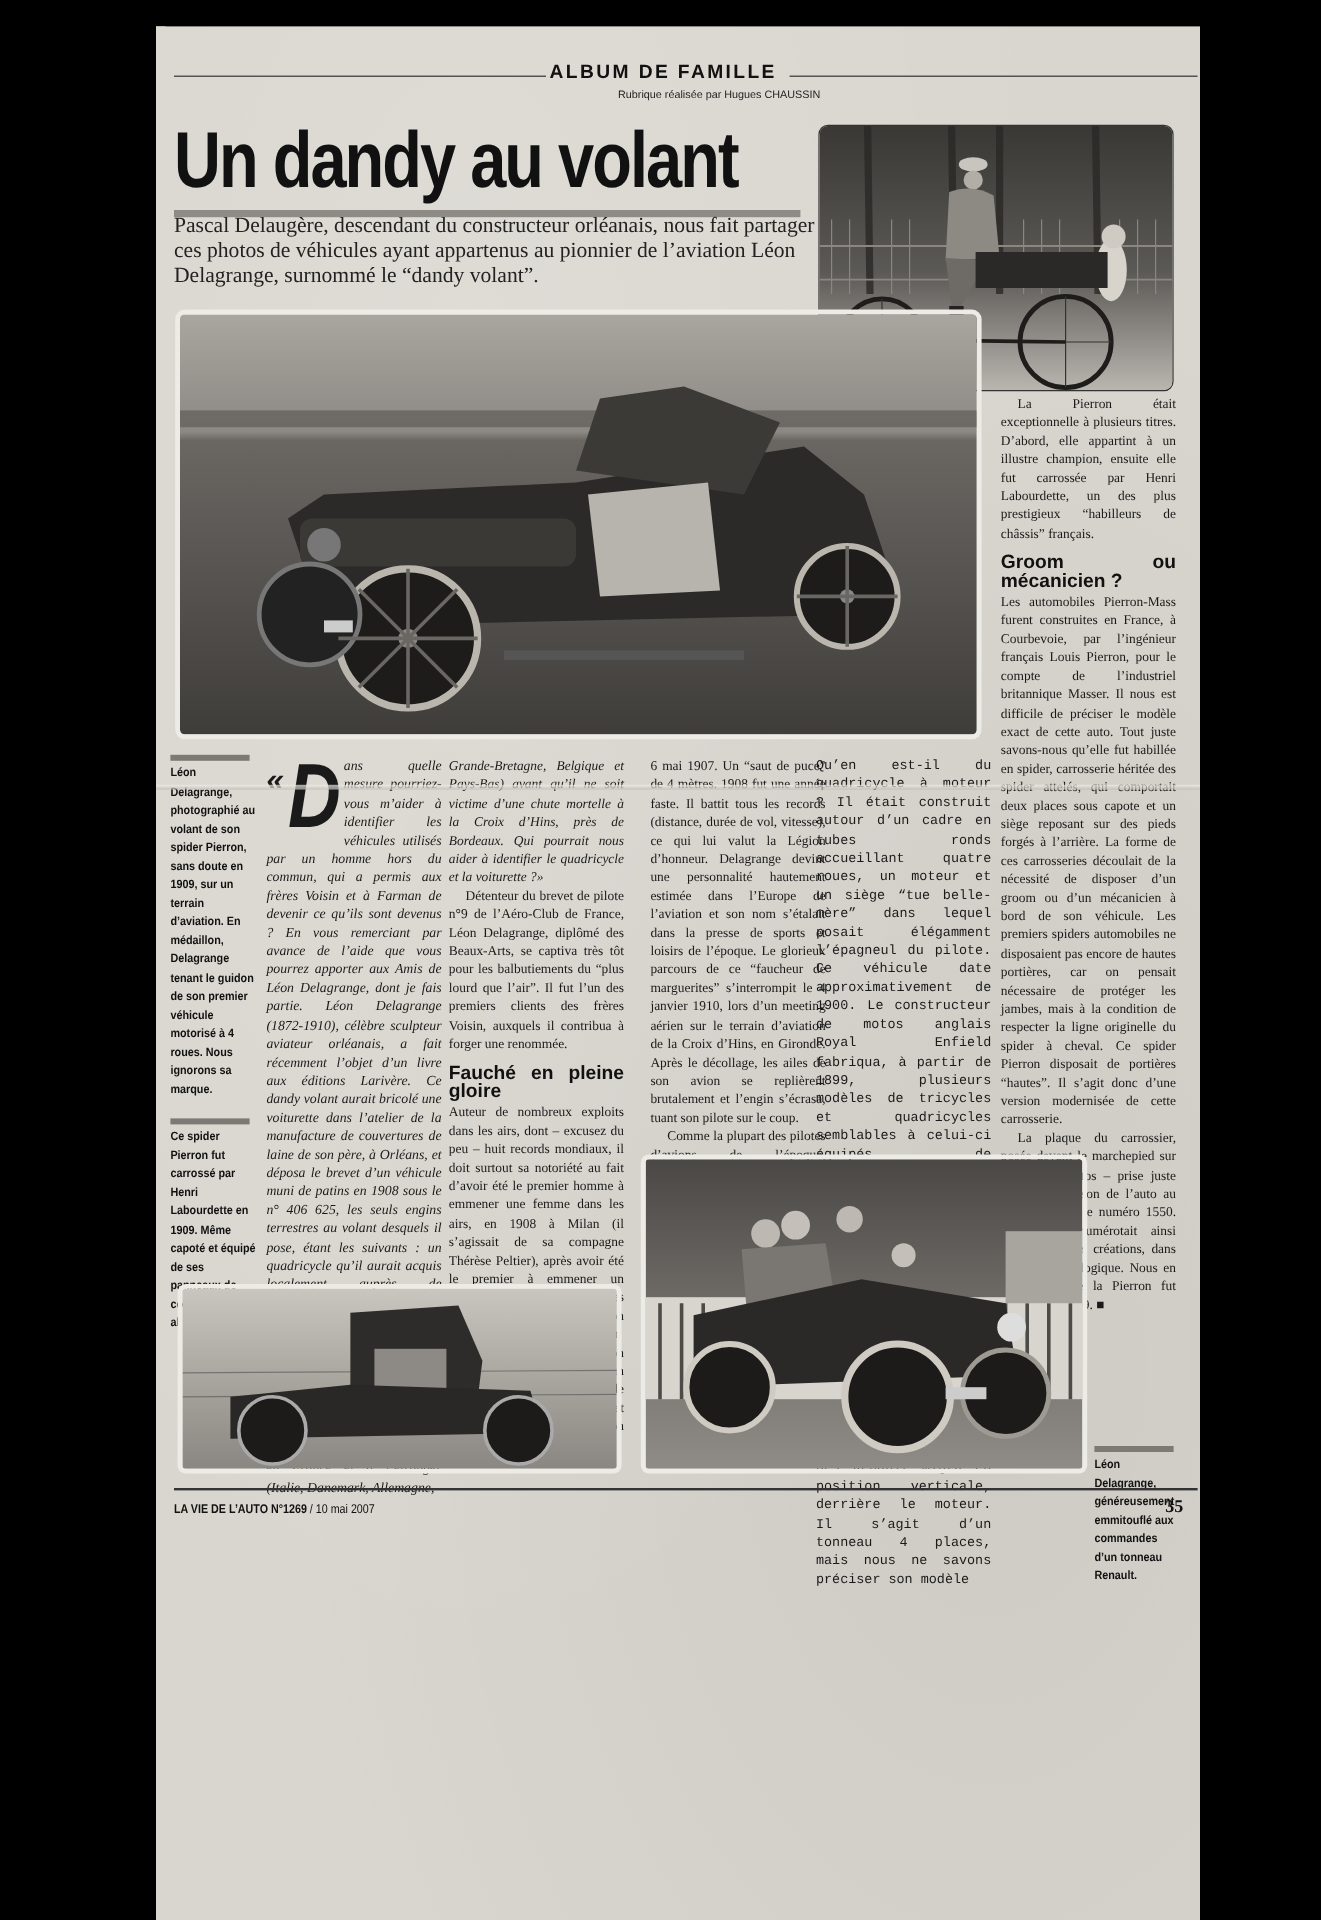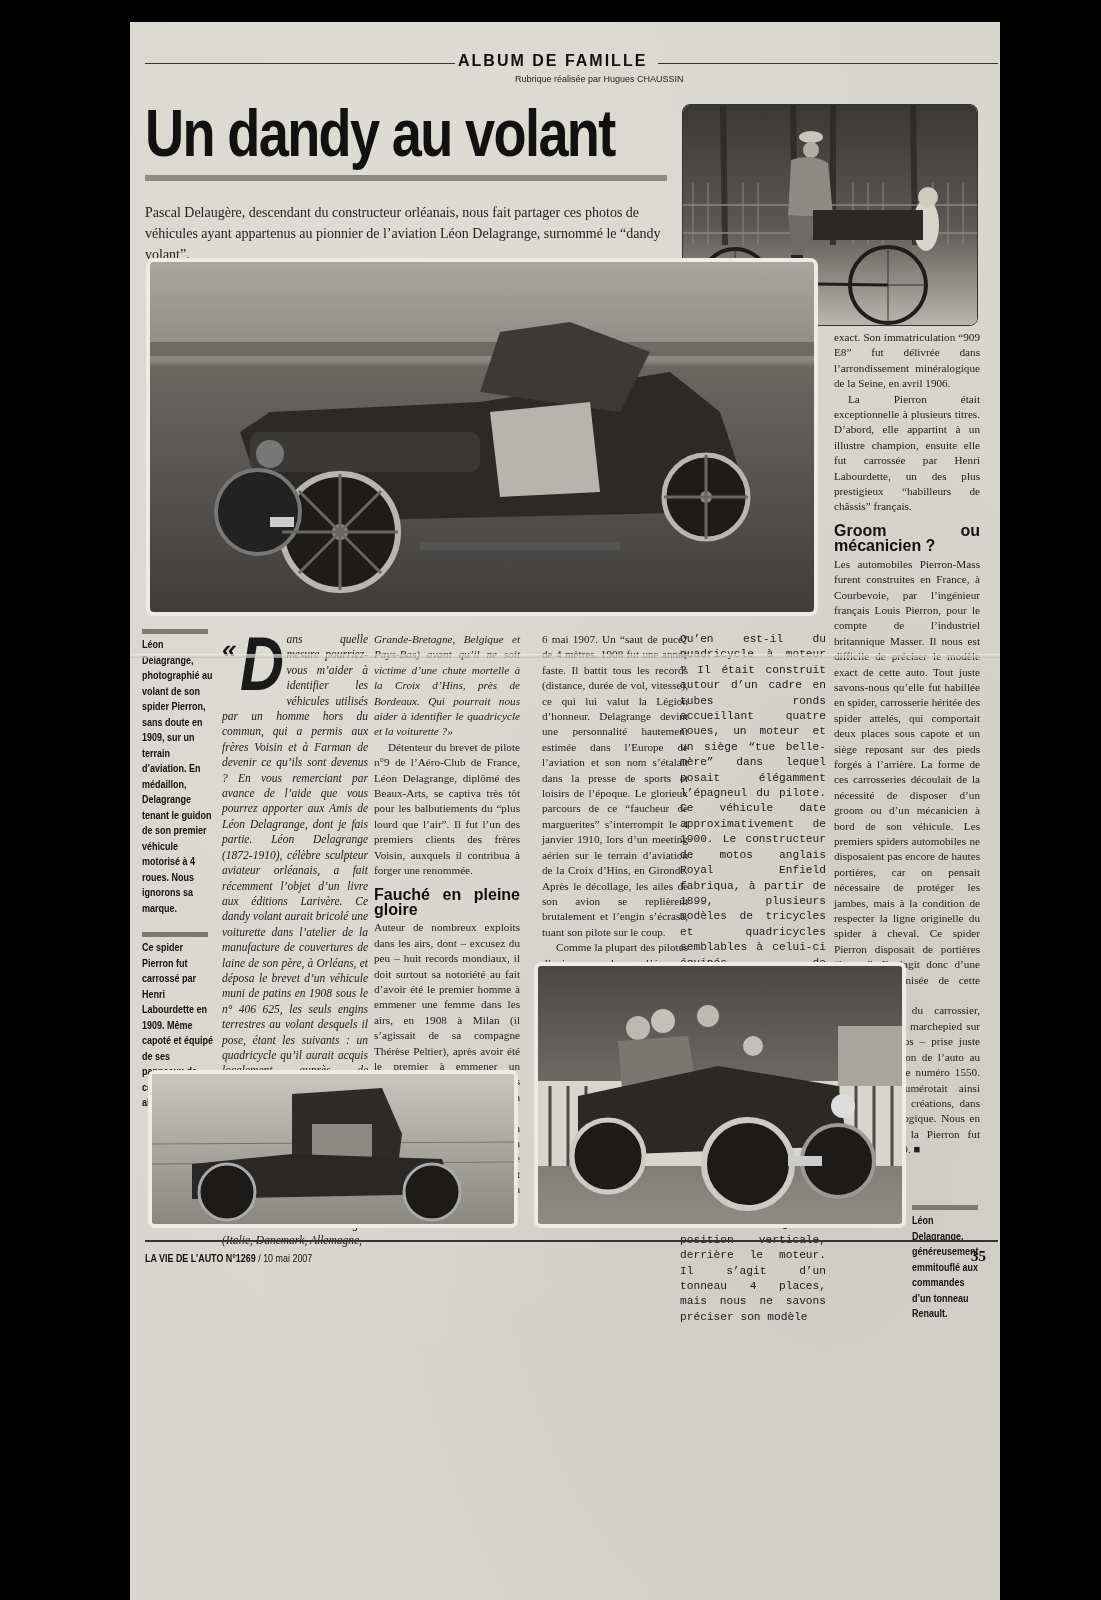--- a/index.html
+++ b/index.html
@@ -6,21 +6,21 @@
   body{width:1101px;height:1600px;background:#000;position:relative;overflow:hidden;font-family:"Liberation Serif",serif;}
   .page{position:absolute;left:130px;top:22px;width:870px;height:1596px;background:#d9d6cf;
     background-image:radial-gradient(ellipse at 30% 20%,rgba(255,255,255,.15),transparent 60%),radial-gradient(ellipse at 80% 70%,rgba(0,0,0,.05),transparent 60%);}
   .page-l{position:absolute;left:130px;top:22px;width:8px;height:1296px;background:#e5e2dc;}
   .rubrique-line{position:absolute;left:15px;top:41px;width:310px;height:1px;background:#333;}
   .rubrique-line2{position:absolute;left:528px;top:41px;width:340px;height:1px;background:#333;}
   .rubrique{position:absolute;left:328px;top:30px;font-family:"Liberation Sans",sans-serif;font-weight:bold;font-size:16px;letter-spacing:2px;color:#111;}
   .byline{position:absolute;left:352px;top:52px;font-family:"Liberation Sans",sans-serif;font-size:9px;color:#222;margin-left:33px;}
   .title{position:absolute;left:15px;top:78px;font-family:"Liberation Sans",sans-serif;font-weight:bold;font-size:66px;color:#111;letter-spacing:-2px;transform:scaleX(.82);transform-origin:left top;white-space:nowrap;line-height:1;}
   .title-bar{position:absolute;left:15px;top:153px;width:522px;height:6px;background:#8e8b86;}
-  .chapo{position:absolute;left:15px;top:180px;width:540px;font-size:14px;line-height:21px;color:#222;}
+  .chapo{position:absolute;left:15px;top:155px;width:540px;font-size:18px;line-height:21px;color:#222;}
   .photo{position:absolute;border-radius:8px;overflow:hidden;}
   .caption{position:absolute;font-family:"Liberation Sans",sans-serif;font-weight:bold;font-size:10px;line-height:15.5px;color:#111;transform:scaleX(.9);transform-origin:left top;}
   .cap-bar{position:absolute;height:5px;background:#7d7a75;}
   .col{position:absolute;font-size:11.2px;line-height:15.4px;color:#1a1a1a;text-align:justify;}
   .col p{margin:0;text-indent:14px;}
   .col p.noi{text-indent:0;}
   .ital{font-style:italic;}
   .sub{font-family:"Liberation Sans",sans-serif;font-weight:bold;font-size:16px;margin:8px 0 3px 0;color:#111;}
   .dropcap{float:left;font-family:"Liberation Sans",sans-serif;font-weight:bold;font-size:76px;line-height:60px;margin:2px 6px 0 0;transform:scaleX(.8);transform-origin:left top;width:40px;}
   .guil{float:left;font-family:"Liberation Sans",sans-serif;font-weight:bold;font-size:26px;line-height:26px;margin:4px 4px 0 0;}
@@ -156,21 +156,20 @@
     <p class="noi">6 mai 1907. Un “saut de puce” de 4 mètres. 1908 fut une année faste. Il battit tous les records (distance, durée de vol, vitesse), ce qui lui valut la Légion d’honneur. Delagrange devint une personnalité hautement estimée dans l’Europe de l’aviation et son nom s’étalait dans la presse de sports et loisirs de l’époque. Le glorieux parcours de ce “faucheur de marguerites” s’interrompit le 4 janvier 1910, lors d’un meeting aérien sur le terrain d’aviation de la Croix d’Hins, en Gironde. Après le décollage, les ailes de son avion se replièrent brutalement et l’engin s’écrasa, tuant son pilote sur le coup.</p>
     <p>Comme la plupart des pilotes d’avions de l’époque, Delagrange se passionnait également pour l’automobile. Il imagina même la conception d’un véhicule terrestre à moteur, à l’image de ce traineau à hélice dont il était l’inventeur.</p>
   </div>
 
   <div class="col" style="left:550px;top:610px;width:146px;font-family:Liberation Mono, monospace;">
     <p class="noi">Qu’en est-il du quadricycle à moteur ? Il était construit autour d’un cadre en tubes ronds accueillant quatre roues, un moteur et un siège “tue belle-mère” dans lequel posait élégamment l’épagneul du pilote. Ce véhicule date approximativement de 1900. Le constructeur de motos anglais Royal Enfield fabriqua, à partir de 1899, plusieurs modèles de tricycles et quadricycles semblables à celui-ci équipés de monocylindres De Dion. C’est l’écusson visible entre les genoux du pilote qui nous a menés sur cette piste.</p>
     <p>La voiturette est très certainement une Renault que l’on peut dater de 1903 ou 1904, comme nous l’indiquent les radiateurs situés de part et d’autre du capot moteur. En 1905, le radiateur des Renault migra en position verticale, derrière le moteur. Il s’agit d’un tonneau 4 places, mais nous ne savons préciser son modèle</p>
   </div>
 
   <div class="col" style="left:704px;top:308px;width:146px;">
-    <p class="noi">exact. Son immatriculation “909 E8” fut délivrée dans l’arrondissement minéralogique de la Seine, en avril 1906.</p>
     <p>La Pierron était exceptionnelle à plusieurs titres. D’abord, elle appartint à un illustre champion, ensuite elle fut carrossée par Henri Labourdette, un des plus prestigieux “habilleurs de châssis” français.</p>
     <div class="sub">Groom ou mécanicien ?</div>
     <p class="noi">Les automobiles Pierron-Mass furent construites en France, à Courbevoie, par l’ingénieur français Louis Pierron, pour le compte de l’industriel britannique Masser. Il nous est difficile de préciser le modèle exact de cette auto. Tout juste savons-nous qu’elle fut habillée en spider, carrosserie héritée des spider attelés, qui comportait deux places sous capote et un siège reposant sur des pieds forgés à l’arrière. La forme de ces carrosseries découlait de la nécessité de disposer d’un groom ou d’un mécanicien à bord de son véhicule. Les premiers spiders automobiles ne disposaient pas encore de hautes portières, car on pensait nécessaire de protéger les jambes, mais à la condition de respecter la ligne originelle du spider à cheval. Ce spider Pierron disposait de portières “hautes”. Il s’agit donc d’une version modernisée de cette carrosserie.</p>
     <p><span>La plaque du carrossier, posée devant le marchepied sur l’une des photos – prise juste avant la livraison de l’auto au client – porte le numéro 1550. Labourdette numérotait ainsi chacune de ses créations, dans l’ordre chronologique. Nous en déduisons que la Pierron fut habillée en 1909.</span> <span>■</span></p>
   </div>
 
   <div class="photo" style="left:22px;top:1052px;width:362px;height:150px;border-radius:3px;box-shadow:0 0 0 4px #ecebe6;">
     <svg width="362" height="150" viewBox="0 0 362 150">
       <defs>
           <linearGradient id="gb" x1="0" y1="0" x2="0" y2="1">

